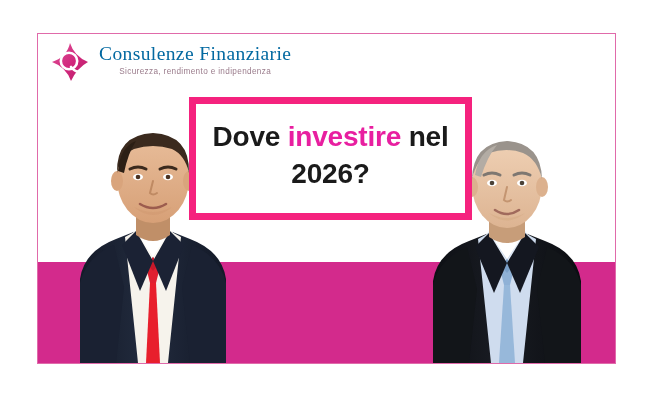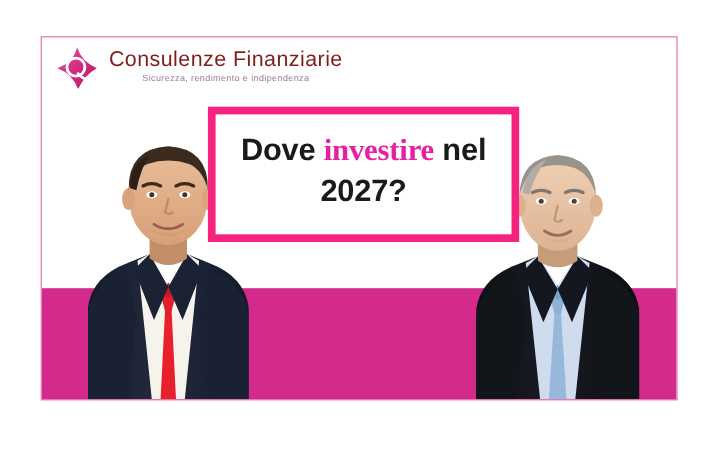--- a/index.html
+++ b/index.html
@@ -47,24 +47,24 @@
     position: relative;
     margin-top: 2px;
   }
   .logo-mark svg { display: block; width: 46px; height: 46px; }
 
   .logo-text {
     padding-left: 6px;
     padding-top: 6px;
   }
   .logo-name {
-    font-family: Liberation Sans, sans-serif;
+    font-family: Liberation Serif, serif;
     font-size: 19.5px;
     letter-spacing: 0.4px;
-    color: #7f1d1d;
+    color: #0369a1;
     white-space: nowrap;
     line-height: 1.05;
   }
   .logo-tag {
     font-family: Liberation Sans, sans-serif;
     font-size: 8.2px;
     letter-spacing: 0.35px;
     color: #9a7b8b;
     text-align: center;
     white-space: nowrap;
@@ -99,21 +99,21 @@
   .title-text {
     font-family: "Liberation Sans", sans-serif;
     font-weight: bold;
     font-size: 28px;
     line-height: 1.32;
     text-align: center;
     color: #1a1a1a;
     letter-spacing: -0.2px;
     padding: 0 6px 6px 6px;
   }
-  .title-text .accent { color: #e81fa0; font-family: Liberation Serif, serif; }
+  .title-text .accent { color: #e81fa0; }
 
   
   .person {
     position: absolute;
     bottom: 0;
     z-index: 5;
   }
   .person-left  { left: 26px;  width: 178px; height: 252px; }
   .person-right { right: 16px; width: 180px; height: 234px; }
 
@@ -235,21 +235,21 @@
         <path d="M88 58 L85 71 Q88 74 92 71" stroke="#c49571" stroke-width="2" fill="none" stroke-linecap="round"></path>
 
         <path d="M76 81 Q88 89 100 81" stroke="#a06a5c" stroke-width="2.6" fill="none" stroke-linecap="round"></path>
         <path d="M70 84 Q88 99 106 84 Q88 94 70 84 Z" fill="#d4a981" opacity=".5"></path>
       </svg>
     </div>
 
     <div class="title-card">
       <div class="title-text">
         <span>Dove </span><span class="accent">investire</span><span> nel</span><br>
-        <span>2027?</span>
+        <span>2026?</span>
       </div>
     </div>
 
     <div class="logo-block">
       <div class="logo-mark">
         <svg viewBox="0 0 46 46" xmlns="http://www.w3.org/2000/svg">
           <defs>
             <linearGradient id="logoGrad" x1="0" y1="0" x2="1" y2="1">
               <stop offset="0%" stop-color="#e0559a"></stop>
               <stop offset="55%" stop-color="#d1277c"></stop>

